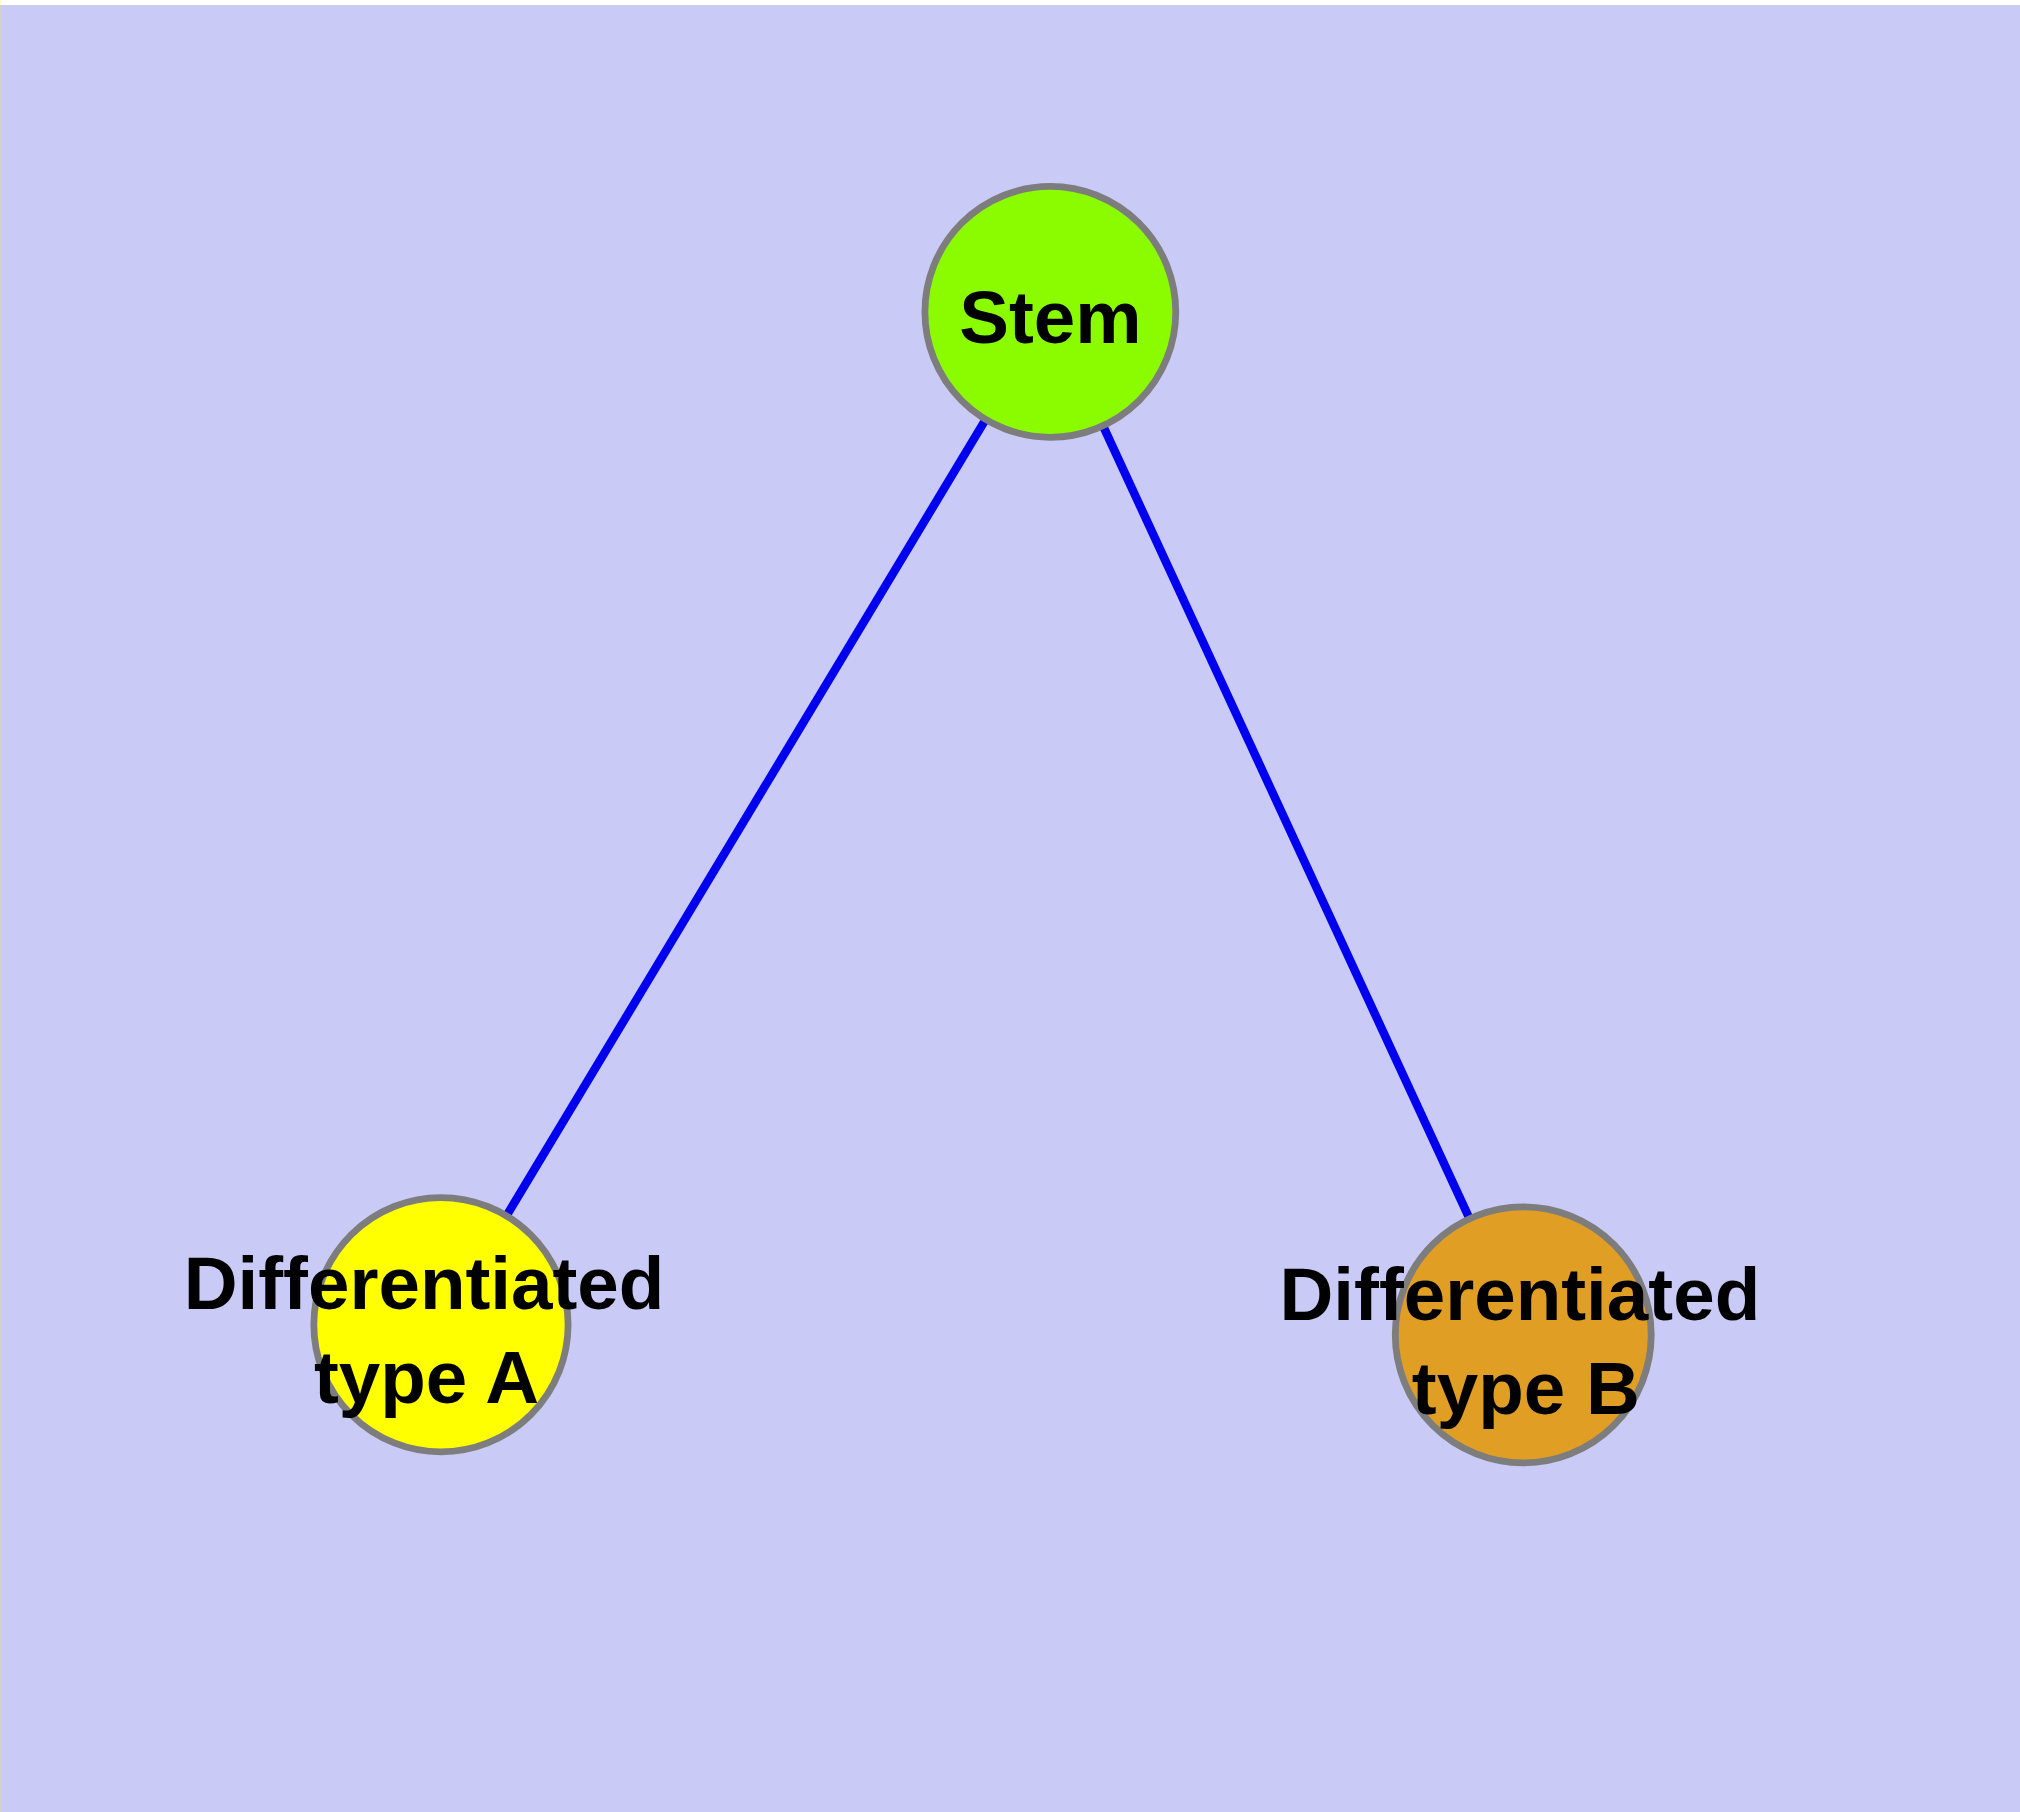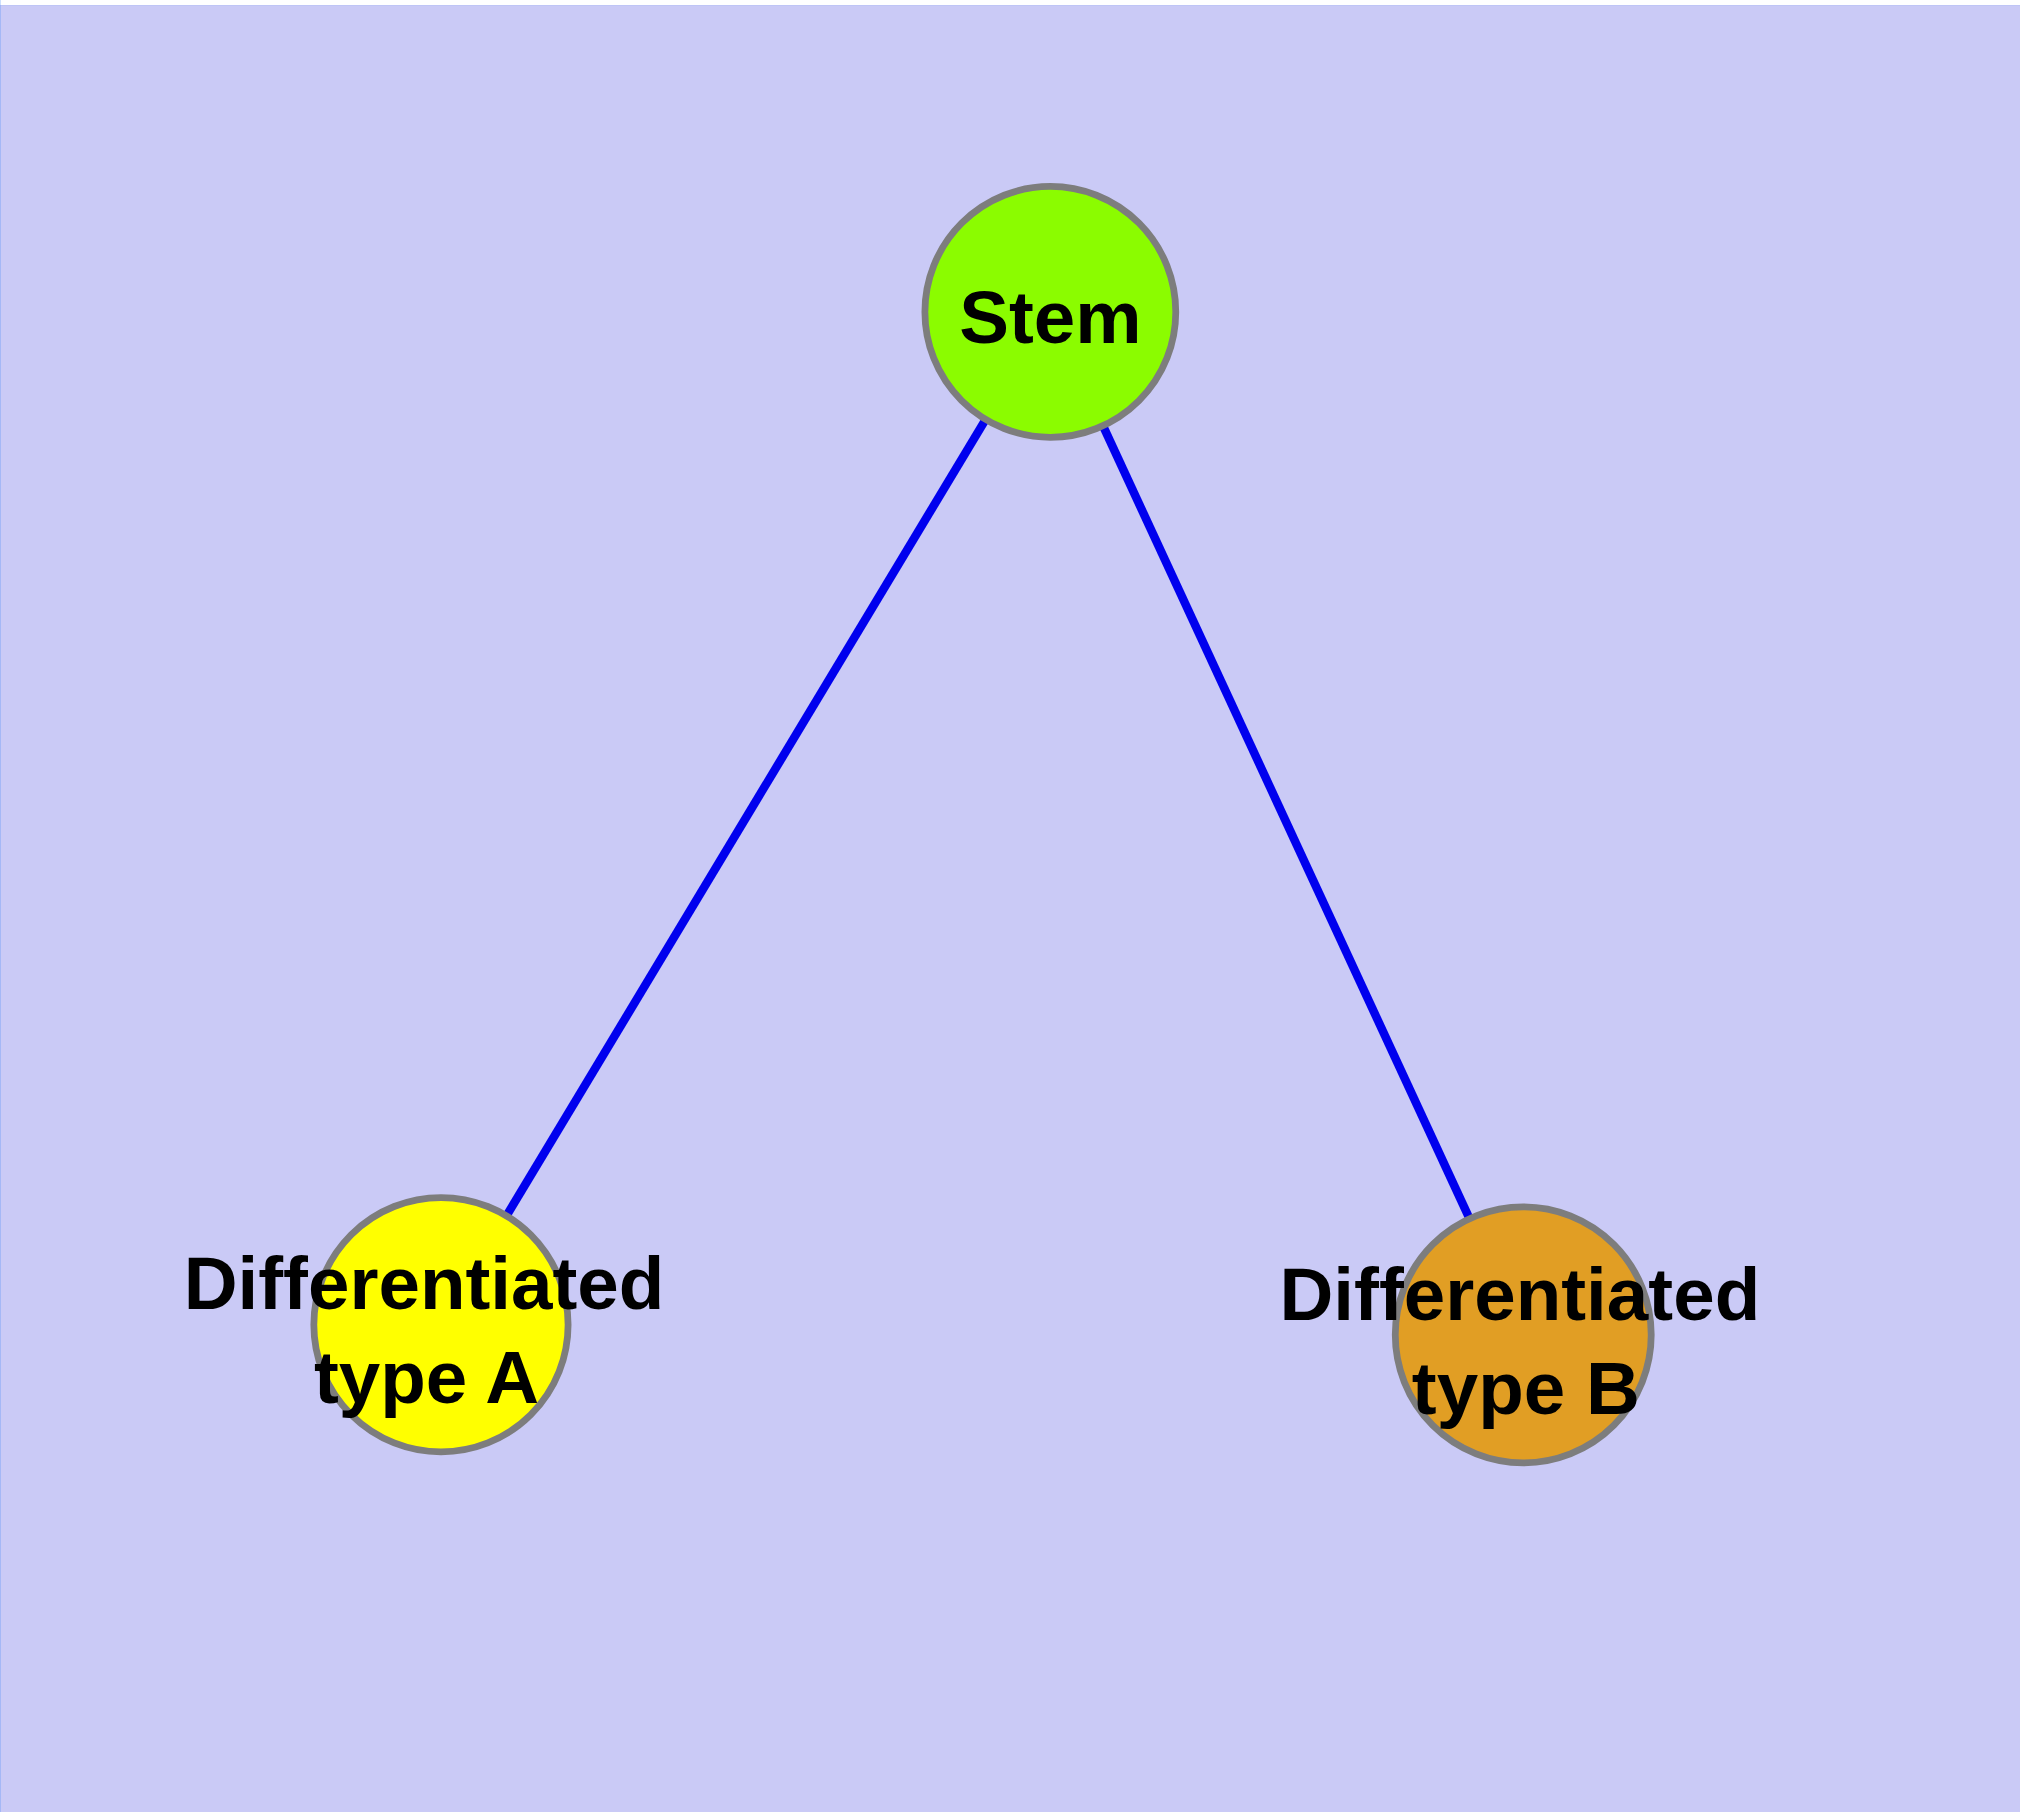--- a/index.html
+++ b/index.html
@@ -4,21 +4,21 @@
 <style>
   html, body {
     margin: 0;
     padding: 0;
     background: #ffffff;
   }
   .stage {
     position: relative;
     width: 2021px;
     height: 1812px;
-    background: #3b82f6;
+    background: #fde047;
     overflow: hidden;
   }
   .graph-svg {
     position: absolute;
     top: 0;
     left: 0;
     display: block;
   }
   .edge {
     stroke-width: 10px;

